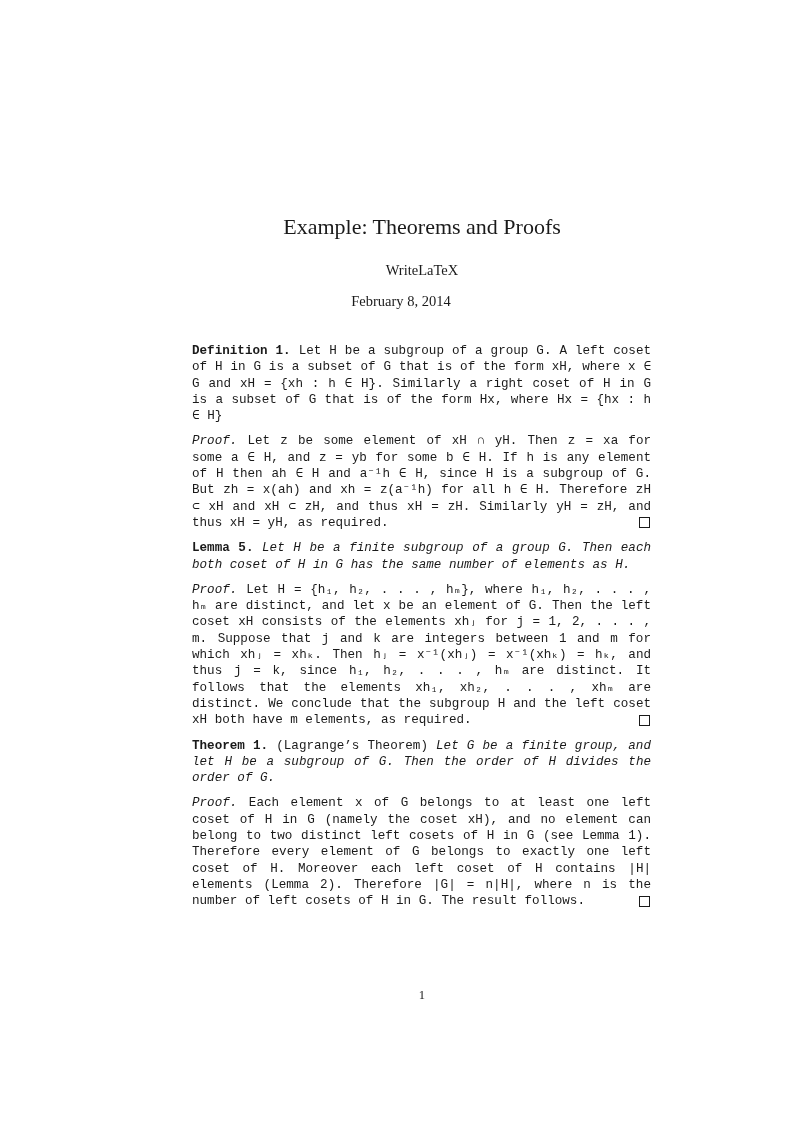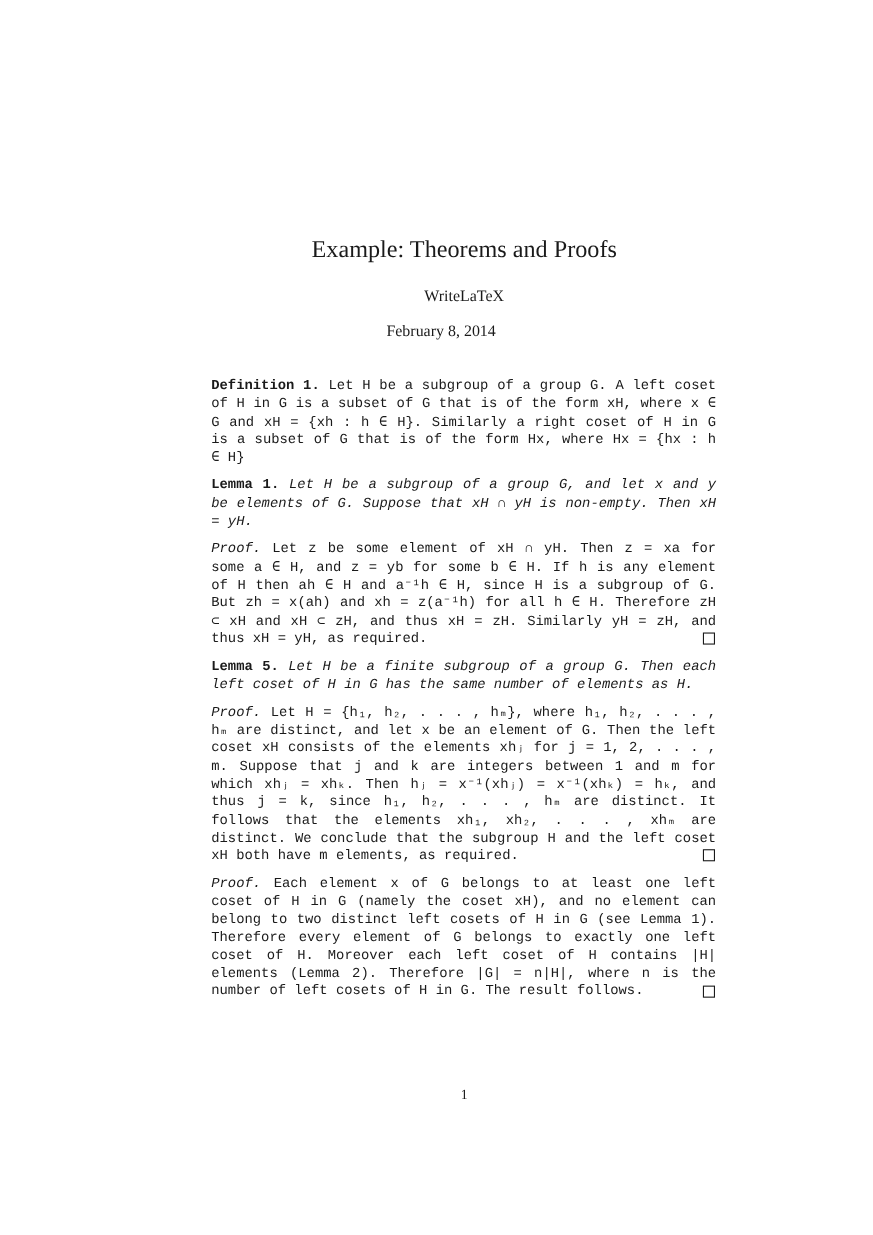--- a/index.html
+++ b/index.html
@@ -32,42 +32,43 @@
   <div class="author">WriteLaTeX</div>
   <div class="date">February 8, 2014</div>
 
   <div class="body">
     <p class="blk">
       <span class="hd">Definition 1.</span>
       <span>Let H be a subgroup of a group G. A left coset of H in G is a subset of G that is of the form xH, where x ∈ G and xH = {xh : h ∈ H}. Similarly a right coset of H in G is a subset of G that is of the form Hx, where Hx = {hx : h ∈ H}</span>
     </p>
 
 
-    <p class="blk">
-      <span class="hd">Lemma 1.</span>
-      <span class="it">Let H be a subgroup of a group G, and let x and y be elements of G. Suppose that xH ∩ yH is non-empty. Then xH = yH.</span>
-    </p>
 
     <p class="blk">
       <span class="it">Proof.</span>
       <span>Let z be some element of xH ∩ yH. Then z = xa for some a ∈ H, and z = yb for some b ∈ H. If h is any element of H then ah ∈ H and a⁻¹h ∈ H, since H is a subgroup of G. But zh = x(ah) and xh = z(a⁻¹h) for all h ∈ H. Therefore zH ⊂ xH and xH ⊂ zH, and thus xH = zH. Similarly yH = zH, and thus xH = yH, as required.</span>
       <span class="qed"></span>
     </p>
 
     <p class="blk">
       <span class="hd">Lemma 5.</span>
-      <span class="it">Let H be a finite subgroup of a group G. Then each left coset of H in G has the same number of elements as H.</span>
+      <span class="it">Let H be a finite subgroup of a group G. Then each both coset of H in G has the same number of elements as H.</span>
     </p>
 
     <p class="blk">
       <span class="it">Proof.</span>
       <span>Let H = {h₁, h₂, . . . , hₘ}, where h₁, h₂, . . . , hₘ are distinct, and let x be an element of G. Then the left coset xH consists of the elements xhⱼ for j = 1, 2, . . . , m. Suppose that j and k are integers between 1 and m for which xhⱼ = xhₖ. Then hⱼ = x⁻¹(xhⱼ) = x⁻¹(xhₖ) = hₖ, and thus j = k, since h₁, h₂, . . . , hₘ are distinct. It follows that the elements xh₁, xh₂, . . . , xhₘ are distinct. We conclude that the subgroup H and the left coset xH both have m elements, as required.</span>
       <span class="qed"></span>
     </p>
 
+    <p class="blk">
+      <span class="hd">Theorem 1.</span>
+      <span>(Lagrange’s Theorem)</span>
+      <span class="it">Let G be a finite group, and let H be a subgroup of G. Then the order of H divides the order of G.</span>
+    </p>
 
     <p class="blk">
       <span class="it">Proof.</span>
       <span>Each element x of G belongs to at least one left coset of H in G (namely the coset xH), and no element can belong to two distinct left cosets of H in G (see Lemma 1). Therefore every element of G belongs to exactly one left coset of H. Moreover each left coset of H contains |H| elements (Lemma 2). Therefore |G| = n|H|, where n is the number of left cosets of H in G. The result follows.</span>
       <span class="qed"></span>
     </p>
   </div>
 
   <div class="pageno">1</div>
 </div>

